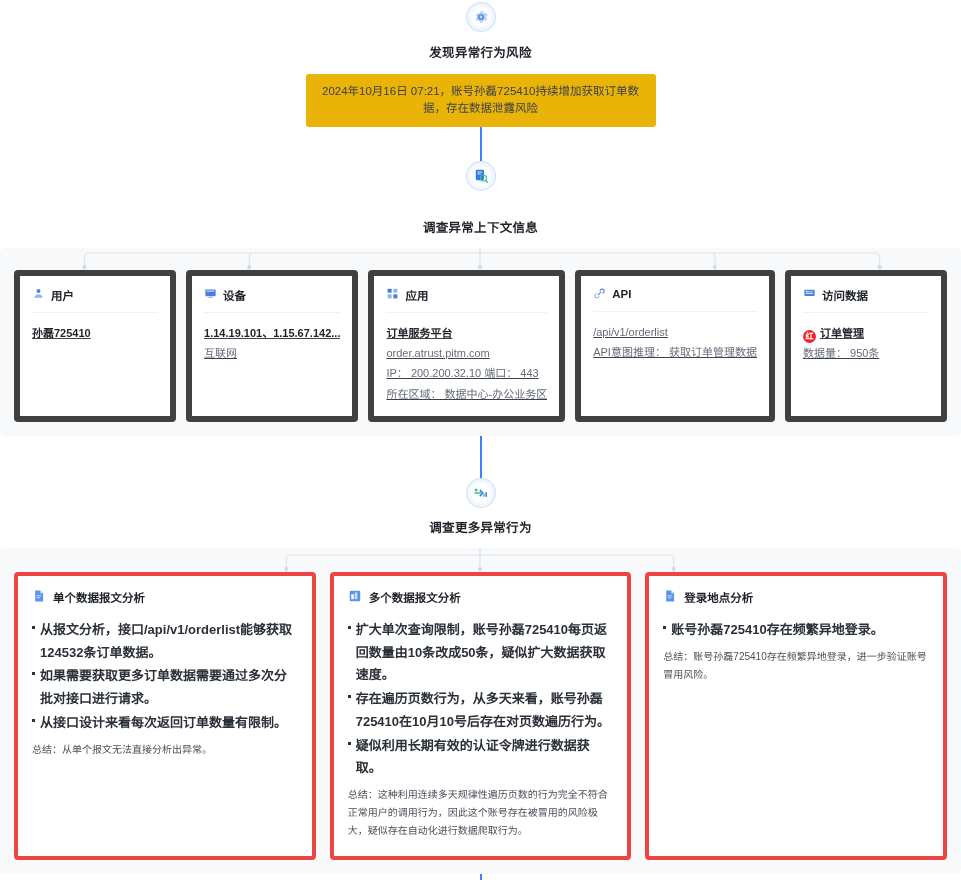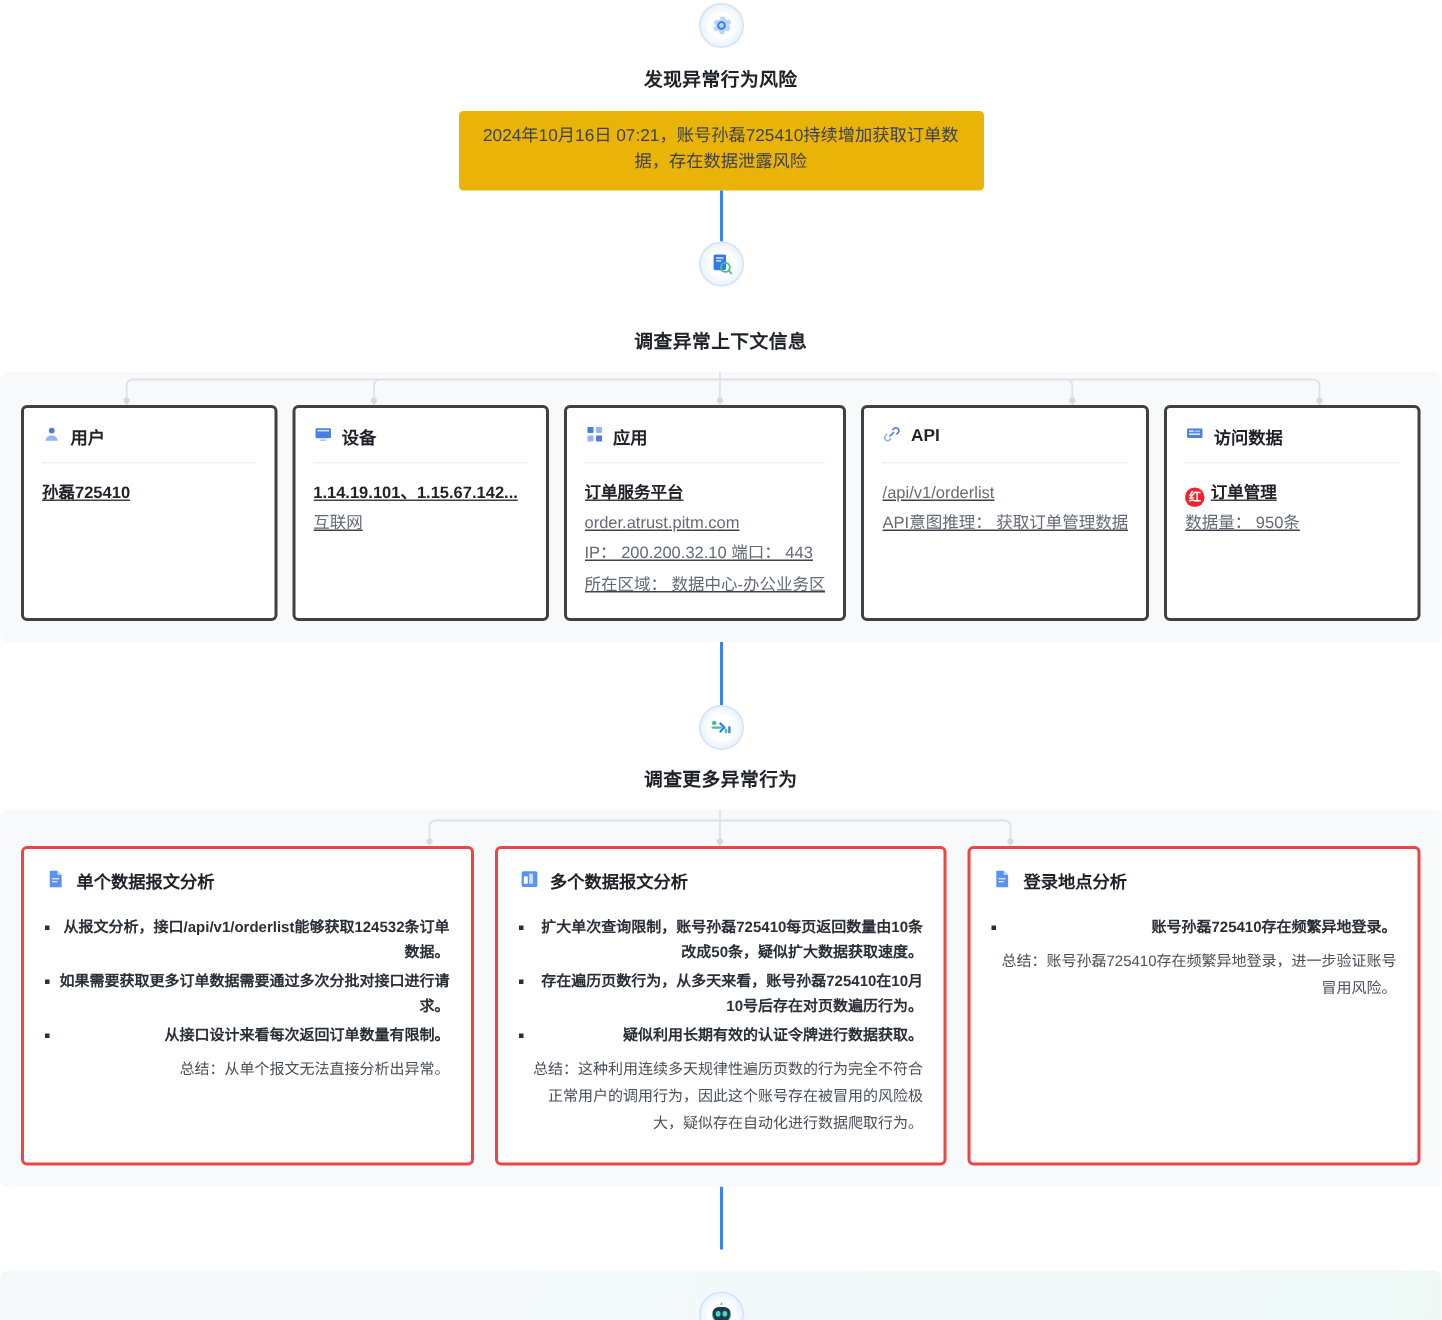--- a/index.html
+++ b/index.html
@@ -59,21 +59,21 @@
     border-radius: 5px;
     padding: 22px 14px 14px;
     position: relative;
   }
   .branch-svg { position: absolute; left: 0; top: 0; width: 100%; height: 22px; }
 
   .ctx-row { display: flex; gap: 10px; }
   .ctx-card {
     flex: 1 1 0;
     background: #ffffff;
-    border: 2px solid #404040;
+    border: 6px solid #404040;
     border-radius: 4px;
     padding: 11px 12px 12px;
     min-height: 110px;
   }
   .ctx-head {
     display: flex; align-items: center; gap: 6px;
     font-size: 11.5px; font-weight: bold; color: #1f2329;
     padding-bottom: 9px;
     border-bottom: 1px solid #eef1f5;
   }
@@ -95,35 +95,34 @@
     margin-top: 12px;
     background: #f7f9fb;
     border-radius: 5px;
     padding: 24px 14px 14px;
     position: relative;
   }
   .analysis-row { display: flex; gap: 14px; }
   .an-card {
     flex: 1 1 0;
     background: #ffffff;
-    border: 2px solid #ef4444;
+    border: 4px solid #ef4444;
     border-radius: 4px;
     padding: 13px 14px 16px;
     min-height: 190px;
-    text-align: right;
   }
   .an-head {
     display: flex; align-items: center; gap: 7px;
     font-size: 11.5px; font-weight: bold; color: #1f2329;
     margin-bottom: 14px;
   }
   .an-list { list-style: none; }
   .an-list li {
     position: relative;
-    font-size: 10px; line-height: 1.75; color: #2b3038;
+    font-size: 13px; line-height: 1.75; color: #2b3038;
     font-weight: bold;
     padding-left: 8px;
     margin-bottom: 1px;
   }
   .an-list li::before {
     content: "";
     position: absolute; left: 0; top: 7px;
     width: 3px; height: 3px; background: #2b3038;
   }
   .an-sum {

